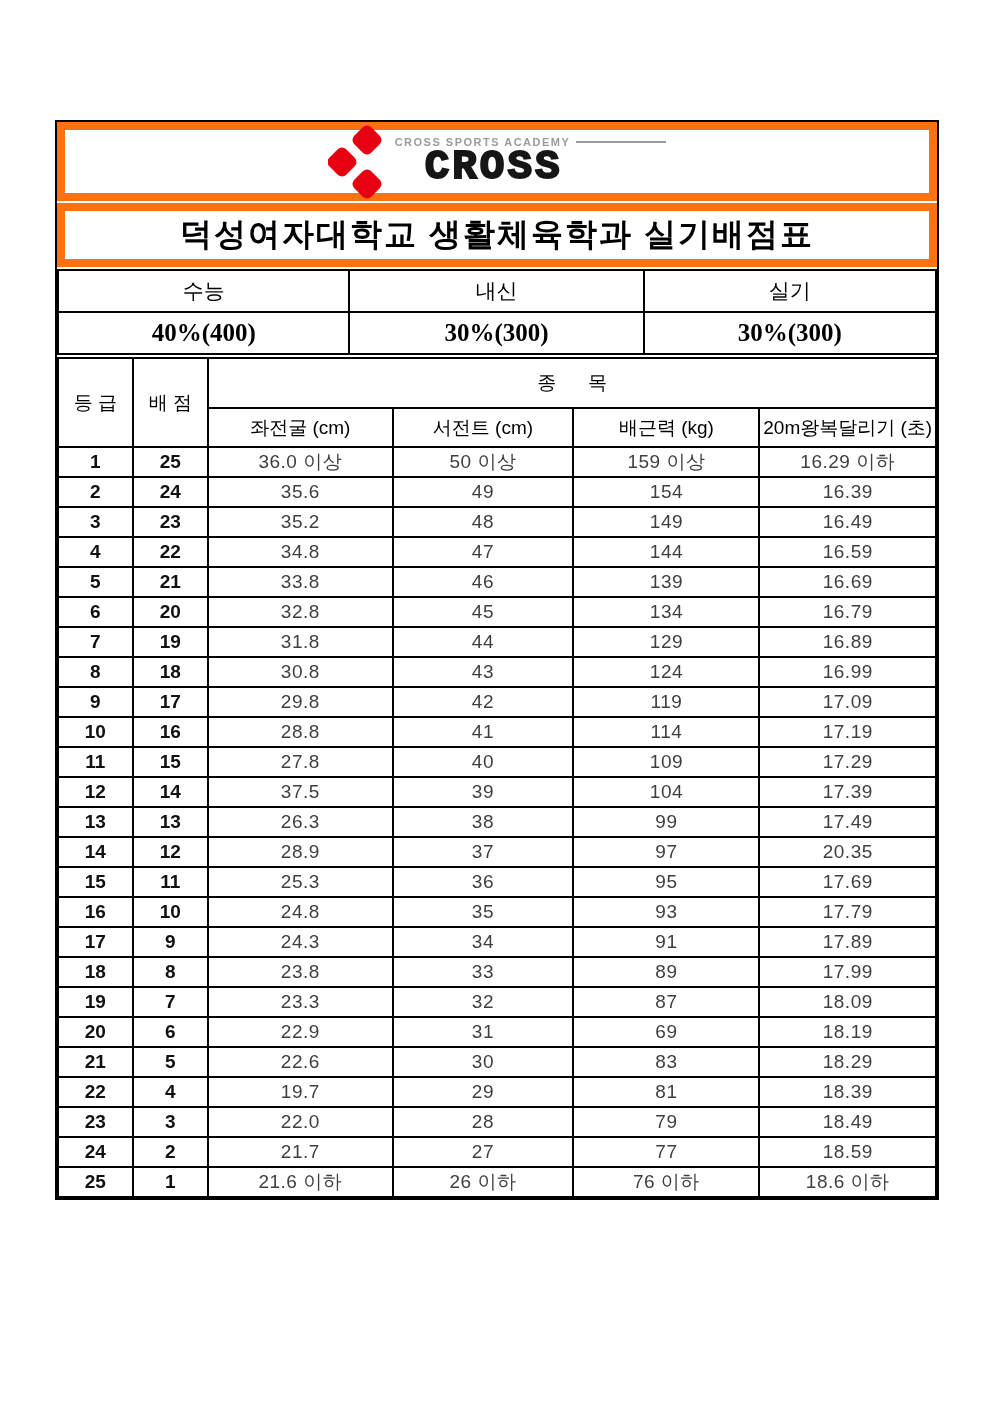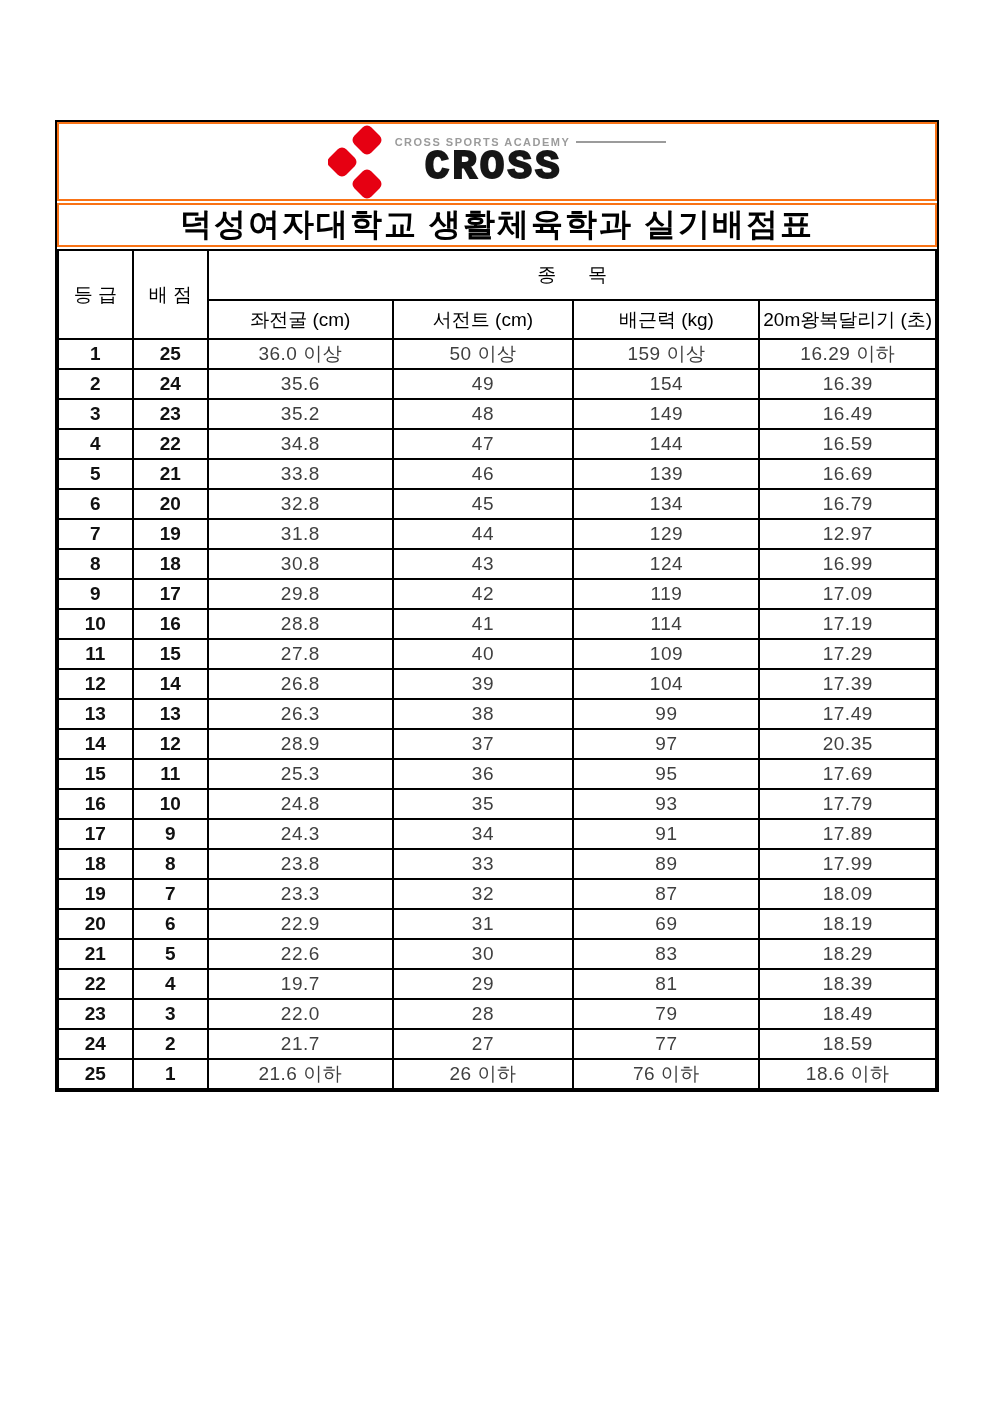--- a/index.html
+++ b/index.html
@@ -8,21 +8,21 @@
     width:992px; height:1403px;
     font-family:"Liberation Sans", sans-serif;
     color:#000;
     position:relative;
     overflow:hidden;
   }
   .doc {
     position:absolute; left:55px; top:120px; width:884px;
     border:2px solid #000; background:#fff;
   }
-  .sec { border:2px solid #f97316; margin-bottom:2px; background:#fff; }
+  .sec { border:8px solid #f97316; margin-bottom:2px; background:#fff; }
 
   
   .sec-logo { height:79px; display:flex; align-items:center; justify-content:center; }
   .logo-wrap { display:flex; align-items:center; }
   .logo-diamonds { display:block; margin-right:5px; }
   .logo-right { display:flex; flex-direction:column; }
   .logo-topline { display:flex; align-items:center; margin-bottom:1px; }
   .academy-text {
     font-size:11px; font-weight:700; letter-spacing:1.5px;
     color:#9b9b9b; white-space:nowrap;
@@ -30,21 +30,21 @@
   .academy-rule { width:90px; height:2px; background:#9b9b9b; margin-left:6px; }
   .cross-text {
     font-size:41px; font-weight:700; line-height:0.92;
     letter-spacing:3px; color:#161616;
     -webkit-text-stroke:2px #161616;
     font-family:Liberation Mono, monospace;
     margin-left:30px;
   }
 
   
-  .sec-title { height:44px; display:flex; align-items:center; justify-content:center; }
+  .sec-title { height:64px; display:flex; align-items:center; justify-content:center; }
   .page-title { font-size:32px; font-weight:700; letter-spacing:2px; white-space:pre; }
 
   
   table { width:100%; border-collapse:collapse; table-layout:fixed; background:#fff; }
   .sec-table { border:2px solid #000; margin-bottom:2px; }
   td, th { border:2px solid #000; text-align:center; vertical-align:middle; }
 
   
   .weights-table .w-labels td { height:42px; font-size:21px; font-weight:400; }
   .weights-table .w-values td {
@@ -83,20 +83,39 @@
         </div>
         <div class="cross-text">CROSS</div>
       </div>
     </div>
   </div>
 
   <div class="sec sec-title">
     <div class="page-title">덕성여자대학교 생활체육학과 실기배점표</div>
   </div>
 
+  <table class="sec-table weights-table">
+    <colgroup>
+        <col style="width:33.2%">
+        <col style="width:33.5%">
+        <col style="width:33.3%">
+      </colgroup>
+    <tbody>
+      <tr class="w-labels">
+          <td>수능</td>
+          <td>내신</td>
+          <td>실기</td>
+        </tr>
+      <tr class="w-values">
+          <td>40%(400)</td>
+          <td>30%(300)</td>
+          <td>30%(300)</td>
+        </tr>
+    </tbody>
+  </table>
 
   <table class="sec-table score-table">
     <colgroup>
       <col style="width:8.5%">
         <col style="width:8.6%">
       <col style="width:21.0%">
         <col style="width:20.6%">
       <col style="width:21.2%">
         <col style="width:20.1%">
     </colgroup>
@@ -161,21 +180,21 @@
     <td class="c-val">45</td>
     <td class="c-val">134</td>
     <td class="c-val">16.79</td>
   </tr>
         <tr>
     <td class="c-grade">7</td>
     <td class="c-points">19</td>
     <td class="c-val">31.8</td>
     <td class="c-val">44</td>
     <td class="c-val">129</td>
-    <td class="c-val">12.97</td>
+    <td class="c-val">16.89</td>
   </tr>
         <tr>
     <td class="c-grade">8</td>
     <td class="c-points">18</td>
     <td class="c-val">30.8</td>
     <td class="c-val">43</td>
     <td class="c-val">124</td>
     <td class="c-val">16.99</td>
   </tr>
         <tr>
@@ -198,21 +217,21 @@
     <td class="c-grade">11</td>
     <td class="c-points">15</td>
     <td class="c-val">27.8</td>
     <td class="c-val">40</td>
     <td class="c-val">109</td>
     <td class="c-val">17.29</td>
   </tr>
         <tr>
     <td class="c-grade">12</td>
     <td class="c-points">14</td>
-    <td class="c-val">26.8</td>
+    <td class="c-val">37.5</td>
     <td class="c-val">39</td>
     <td class="c-val">104</td>
     <td class="c-val">17.39</td>
   </tr>
         <tr>
     <td class="c-grade">13</td>
     <td class="c-points">13</td>
     <td class="c-val">26.3</td>
     <td class="c-val">38</td>
     <td class="c-val">99</td>

